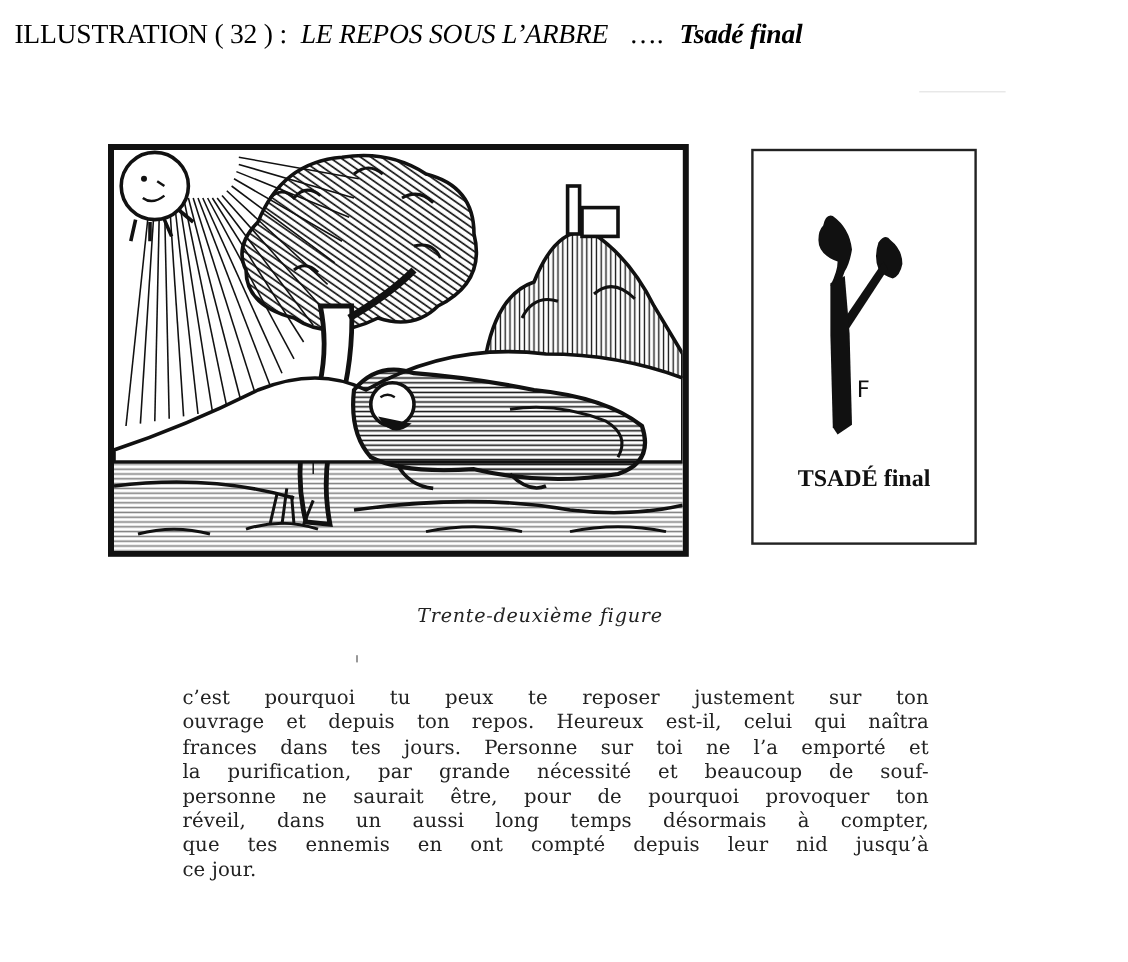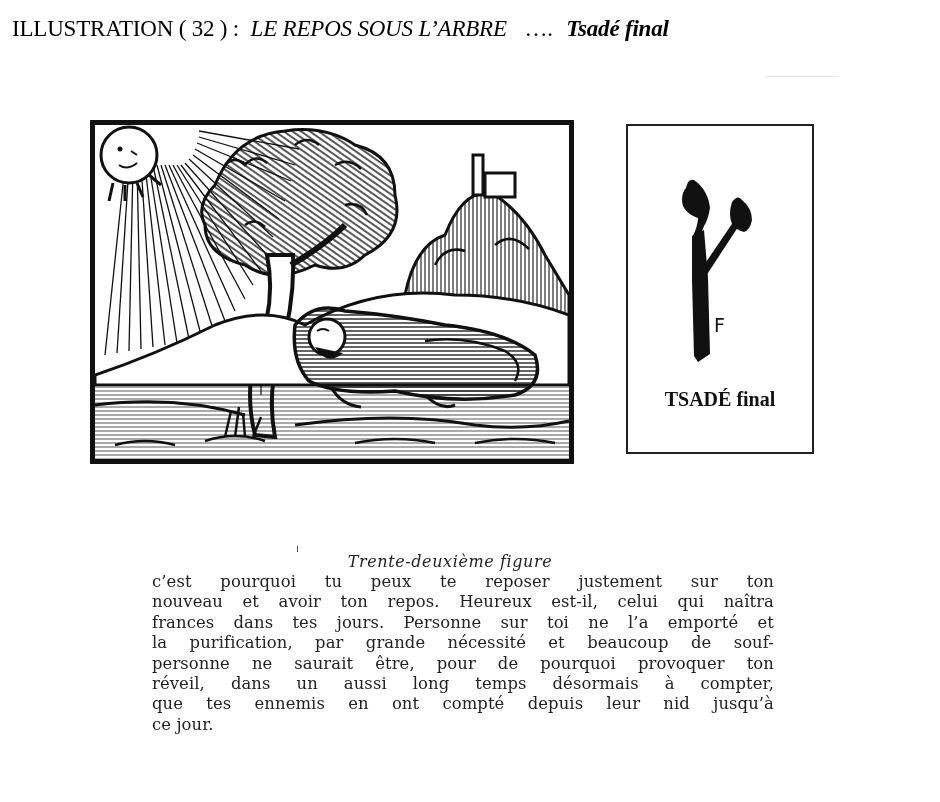--- a/index.html
+++ b/index.html
@@ -96,21 +96,21 @@
       font-weight: bold;
       font-size: 20px;
       color: #111;
     }
 
     
     .figure-caption {
       position: absolute;
       left: 0;
       width: 900px;
-      top: 552px;
+      top: 503px;
       text-align: center;
       font-family: "DejaVu Serif", "Liberation Serif", serif;
       font-style: italic;
       font-size: 16px;
       letter-spacing: 0.6px;
       color: #222;
     }
     .stray-mark {
       position: absolute;
       left: 297px;
@@ -253,20 +253,20 @@
   </svg>
   <span class="translit">F</span>
   <div class="caption">TSADÉ final</div>
 </div>
 
 <div class="figure-caption">Trente-deuxième figure</div>
 <div class="stray-mark"></div>
 
 <p class="body-text">
   <span class="line">c’est pourquoi tu peux te reposer justement sur ton</span>
-  <span class="line">nouveau et avoir ton repos. Heureux est-il, celui qui naîtra</span>
+  <span class="line">ouvrage et depuis ton repos. Heureux est-il, celui qui naîtra</span>
   <span class="line">frances dans tes jours. Personne sur toi ne l’a emporté et</span>
   <span class="line">la purification, par grande nécessité et beaucoup de souf-</span>
   <span class="line">personne ne saurait être, pour de pourquoi provoquer ton</span>
   <span class="line">réveil, dans un aussi long temps désormais à compter,</span>
   <span class="line">que tes ennemis en ont compté depuis leur nid jusqu’à</span>
   <span class="line last">ce jour.</span>
 </p>
 
 </body></html>

